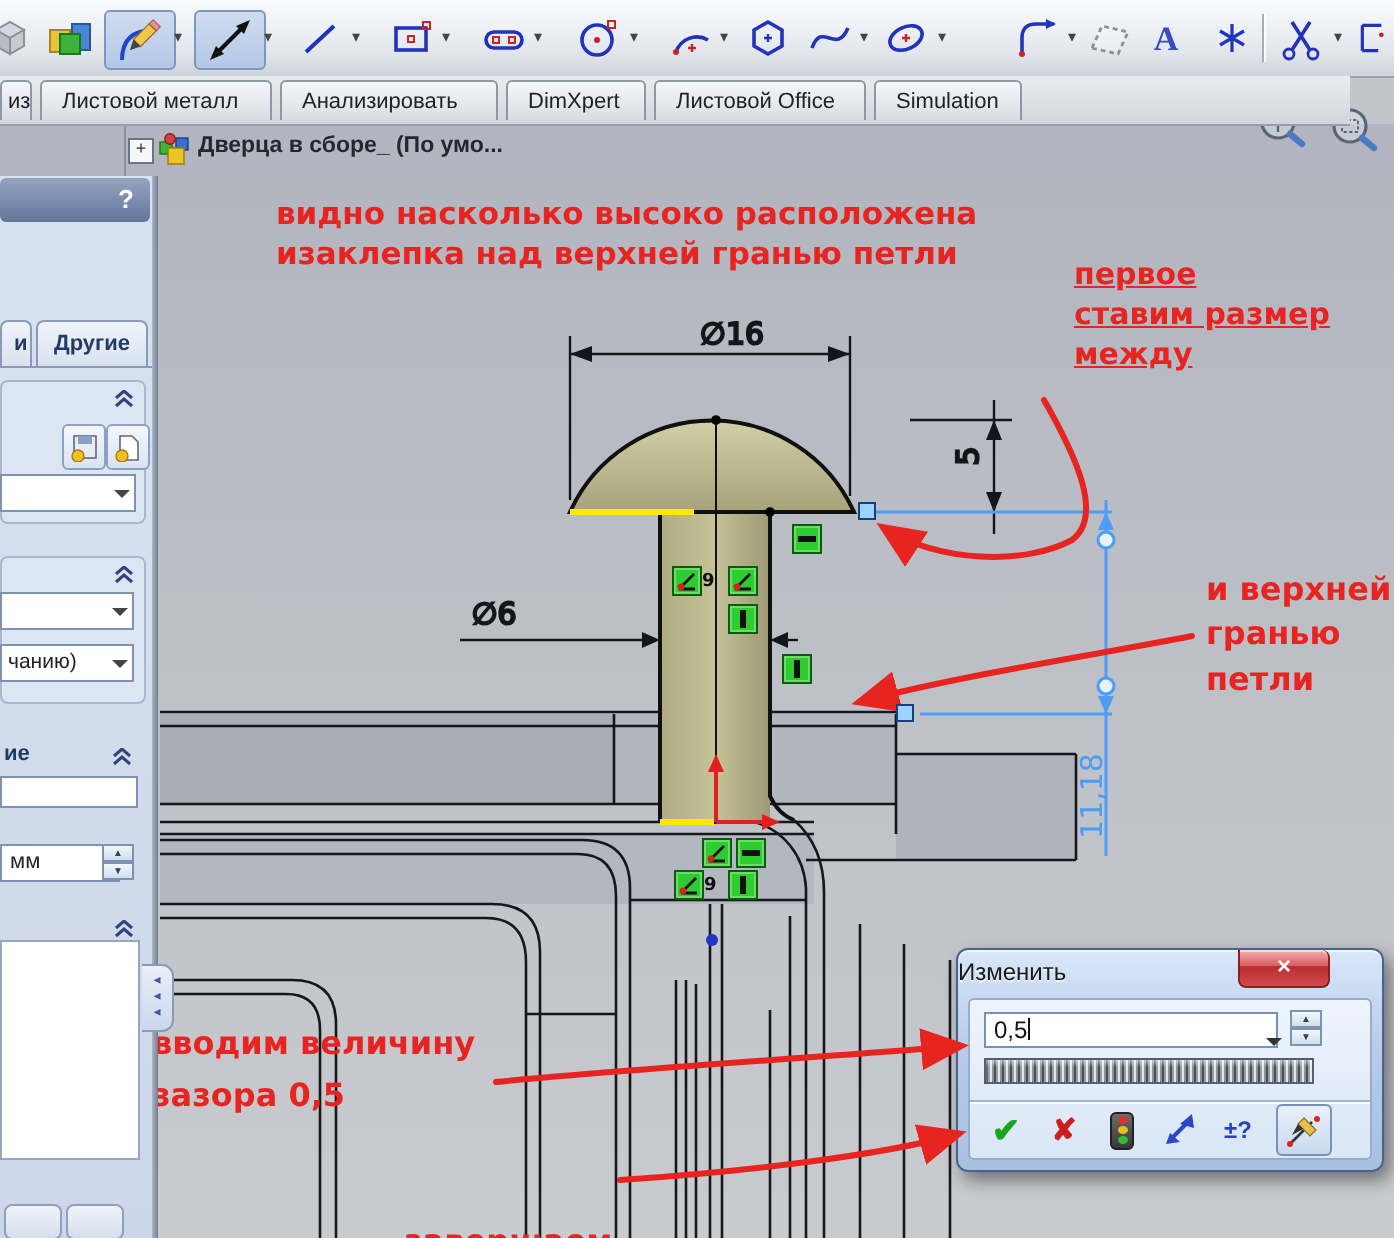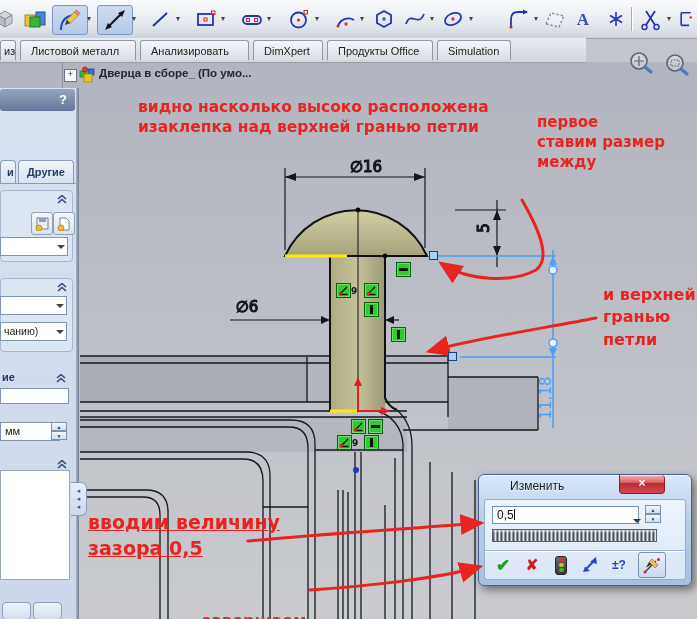--- a/index.html
+++ b/index.html
@@ -8,21 +8,21 @@
   .abs{position:absolute;}
 
   
   .toolbar{left:0;top:0;width:697px;height:38px;background:linear-gradient(#fafbfd,#e2e6ec 70%,#cdd3da);border-bottom:1px solid #9aa1aa;z-index:50;}
   .tbtn{position:absolute;top:5px;height:28px;display:flex;align-items:center;justify-content:center;}
   .tbtn.pressed{background:linear-gradient(#cfdcf0,#b4c8e6);border:1px solid #7d97c2;border-radius:3px;}
   .dd{position:absolute;top:14px;font-size:8px;color:#444;}
   .tsep{position:absolute;top:7px;width:1px;height:24px;background:#a8adb5;box-shadow:1px 0 0 #fff;}
 
   
-  .tabrow{left:0;top:38px;width:586px;height:24px;background:linear-gradient(#e9ecf0,#d2d6dc);border-bottom:1px solid #979ea8;z-index:50;}
+  .tabrow{left:0;top:38px;width:675px;height:24px;background:linear-gradient(#e9ecf0,#d2d6dc);border-bottom:1px solid #979ea8;z-index:50;}
   .ctab{position:absolute;top:2px;height:20px;line-height:20px;padding:0 10px;font-size:11px;color:#222;background:linear-gradient(#f5f7f9,#d9dde3);border:1px solid #8e98a4;border-bottom:none;border-radius:3px 3px 0 0;box-sizing:border-box;white-space:nowrap;overflow:hidden;}
 
   
   .viewport{left:0;top:62px;width:697px;height:557px;background:linear-gradient(#b2b5bf,#c9cbcf);z-index:0;}
   svg.layer{position:absolute;left:0;top:0;width:697px;height:619px;pointer-events:none;}
   #cad{z-index:5;}
   #toplayer{z-index:90;}
   .dimtext{fill:#15161a;font:15px "DejaVu Sans",sans-serif;}
   .dimblue{fill:#4d9df5;font:15px "DejaVu Sans",sans-serif;}
 
@@ -62,21 +62,21 @@
   .pib{position:absolute;width:20px;height:21px;border:1px solid #8ea0be;border-radius:3px;background:linear-gradient(#f4f8fd,#d8e3f2);display:flex;align-items:center;justify-content:center;}
   .pfield{position:absolute;background:#fff;border:1px solid #7e93b2;box-sizing:border-box;font-size:11px;color:#222;}
   .seclbl{position:absolute;font-size:11px;font-weight:bold;color:#223a66;}
   .spinner{position:absolute;width:16px;}
   .spinbtn{width:16px;height:9px;border:1px solid #7e93b2;background:linear-gradient(#f2f7fd,#cfdef0);box-sizing:border-box;display:flex;align-items:center;justify-content:center;font-size:5px;color:#344;}
   .plist{position:absolute;background:#fff;border:1px solid #97a5bf;box-sizing:border-box;}
   .pbb{position:absolute;width:27px;height:16px;border:1px solid #8ea0be;border-radius:4px;background:linear-gradient(#f0f4fa,#d4dfee);}
 
   
   .dlg{left:478px;top:474px;width:212px;height:110px;border-radius:6px;background:linear-gradient(#d9e7f9,#b6cce9 45%,#a8bfe0);border:1px solid #48648c;box-shadow:inset 0 1px 0 rgba(255,255,255,.65),3px 4px 9px rgba(0,0,0,.45);z-index:80;}
-  .dlg-title{position:absolute;left:31px;top:4px;font-size:12px;color:#1a1a1a;text-shadow:0 1px 0 rgba(255,255,255,.7);}
+  .dlg-title{position:absolute;left:0;top:4px;font-size:12px;color:#1a1a1a;text-shadow:0 1px 0 rgba(255,255,255,.7);}
   .dlg-close{position:absolute;left:140px;top:0;width:44px;height:18px;border:1px solid #8e1d20;border-top:none;border-radius:0 4px 4px 4px;background:linear-gradient(#f2b4b6,#d9585c 45%,#b92e32 46%,#d4494e);color:#fff;font-weight:bold;font-size:12px;text-align:center;line-height:16px;box-shadow:inset 0 1px 0 rgba(255,255,255,.55);}
   .dlgc{position:absolute;left:5px;right:5px;top:24px;bottom:5px;background:linear-gradient(#eef4fc,#d9e6f6);border:1px solid #96adcc;border-radius:3px;}
   .dlg-input{position:absolute;left:7px;top:6px;width:147px;height:18px;background:#fff;border:1px solid #7691b1;box-sizing:border-box;font-size:12px;color:#111;line-height:16px;padding-left:4px;}
   .caret{display:inline-block;width:1px;height:11px;background:#111;vertical-align:-1px;}
   .dlg-ddarrow{position:absolute;left:140px;top:12px;width:0;height:0;border:4px solid transparent;border-top-color:#333;}
   .dlg-spin{position:absolute;left:160px;top:5px;}
   .wheel{position:absolute;left:7px;top:29px;width:163px;height:11px;border:1px solid #55606e;background:repeating-linear-gradient(90deg,#4a4a52 0 1px,#9aa0a8 1px 2px,#e2e5ea 2px 3px,#8c929a 3px 4px);box-shadow:inset 0 2px 2px rgba(255,255,255,.5);}
   .dlg-btnrow{position:absolute;left:0;right:0;top:50px;bottom:0;border-top:1px solid #9fb4d2;box-shadow:inset 0 1px 0 #fff;display:flex;align-items:center;padding-left:8px;gap:9px;}
   .dbtn{display:flex;align-items:center;justify-content:center;width:20px;height:24px;}
   .dbtn-check{color:#1da41d;font-size:17px;font-weight:bold;}
@@ -223,27 +223,27 @@
       <circle cx="6" cy="3.5" r="2.6" fill="#d84040" stroke="#8a1a1a" stroke-width="0.7"></circle>
       <rect x="5" y="8" width="8" height="8" fill="#e8c820" stroke="#9a7a0a" stroke-width="0.7"></rect>
     </svg>
     <span class="ftitle">Дверца в сборе_  (По умо...</span>
   </div>
 
   <div class="abs" style="left:62px;top:62px;width:1px;height:26px;background:#8a90a0;z-index:9;"></div>
 
   <div class="note" style="left:138px;top:97px;font-size:15.5px;">видно насколько высоко расположена
 изаклепка над верхней гранью петли</div>
-  <div class="note" style="left:537px;top:113px;">первое
+  <div class="note" style="left:537px;top:128px;text-decoration:underline;">первое
 ставим размер
 между</div>
   <div class="note" style="left:603px;top:284px;font-size:16px;line-height:1.4;">и верхней
 гранью
 петли</div>
-  <div class="note" style="left:88px;top:509px;font-size:19px;line-height:26px;text-decoration:underline;">вводим величину
+  <div class="note" style="left:76px;top:509px;font-size:16px;line-height:26px;">вводим величину
 зазора 0,5</div>
   <div class="note" style="left:202px;top:579px;font-size:16px;margin-top:31px;">завершаем</div>
 
   <div class="cb" style="left:336px;top:283px;">
     <svg width="11" height="11" viewBox="0 0 11 11">
         <path d="M1.5,9.5 L9,2 M1.5,9.5 H9.5" stroke="#101010" stroke-width="1.4" fill="none"></path>
         <circle cx="2.5" cy="8.5" r="1.7" fill="#d82020"></circle>
       </svg>
   </div>
   <span class="cblbl" style="left:351px;top:286px;">9</span>
@@ -495,21 +495,21 @@
           <circle cx="16" cy="10" r="1.5" fill="#cc2222"></circle>
         </svg>
     </div>
   </div>
 
   <div class="abs tabrow">
     <div class="ctab" style="left:0;width:16px;padding:0 3px;">из</div>
     <div class="ctab" style="left:20px;width:116px;">Листовой металл</div>
     <div class="ctab" style="left:140px;width:109px;">Анализировать</div>
     <div class="ctab" style="left:253px;width:70px;">DimXpert</div>
-    <div class="ctab" style="left:327px;width:106px;">Продукты Office</div>
+    <div class="ctab" style="left:327px;width:106px;">Листовой Office</div>
     <div class="ctab" style="left:437px;width:74px;">Simulation</div>
   </div>
 
   <div class="abs dlg">
     <span class="dlg-title">Изменить</span>
     <div class="dlg-close">×</div>
     <div class="dlgc">
       <div class="dlg-input">
         <span>0,5</span><span class="caret"></span>
         <i class="dlg-ddarrow"></i>

